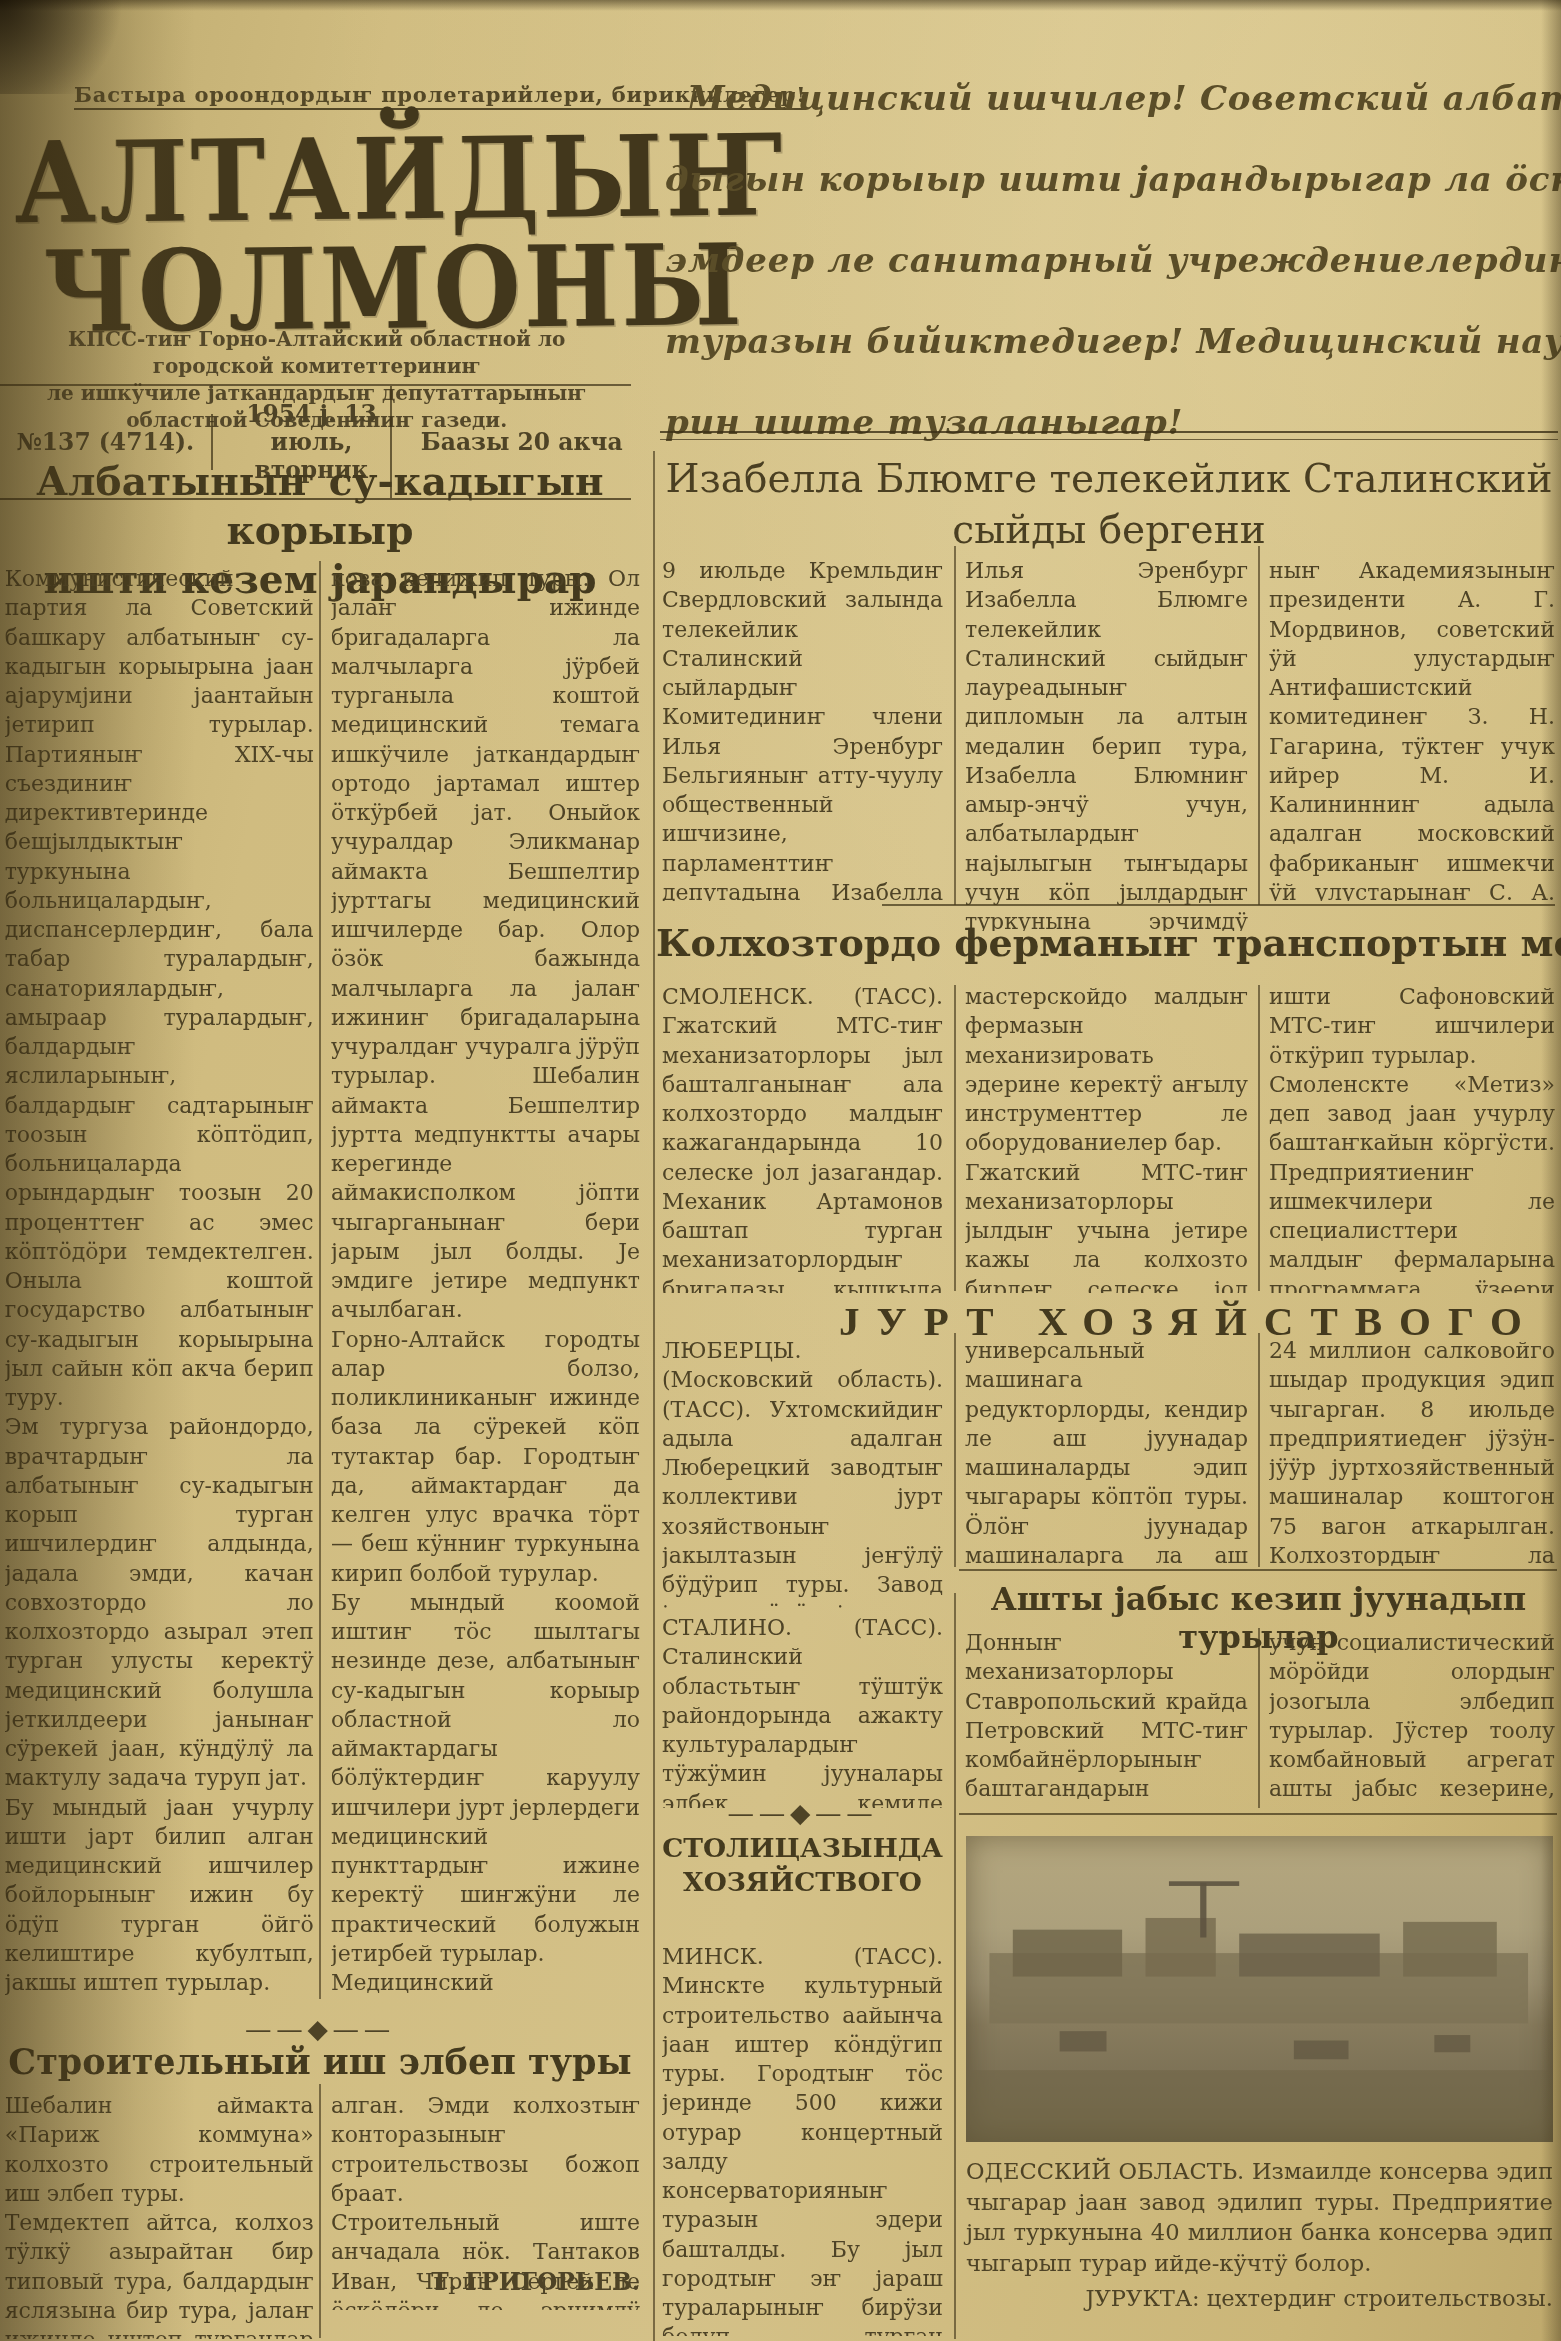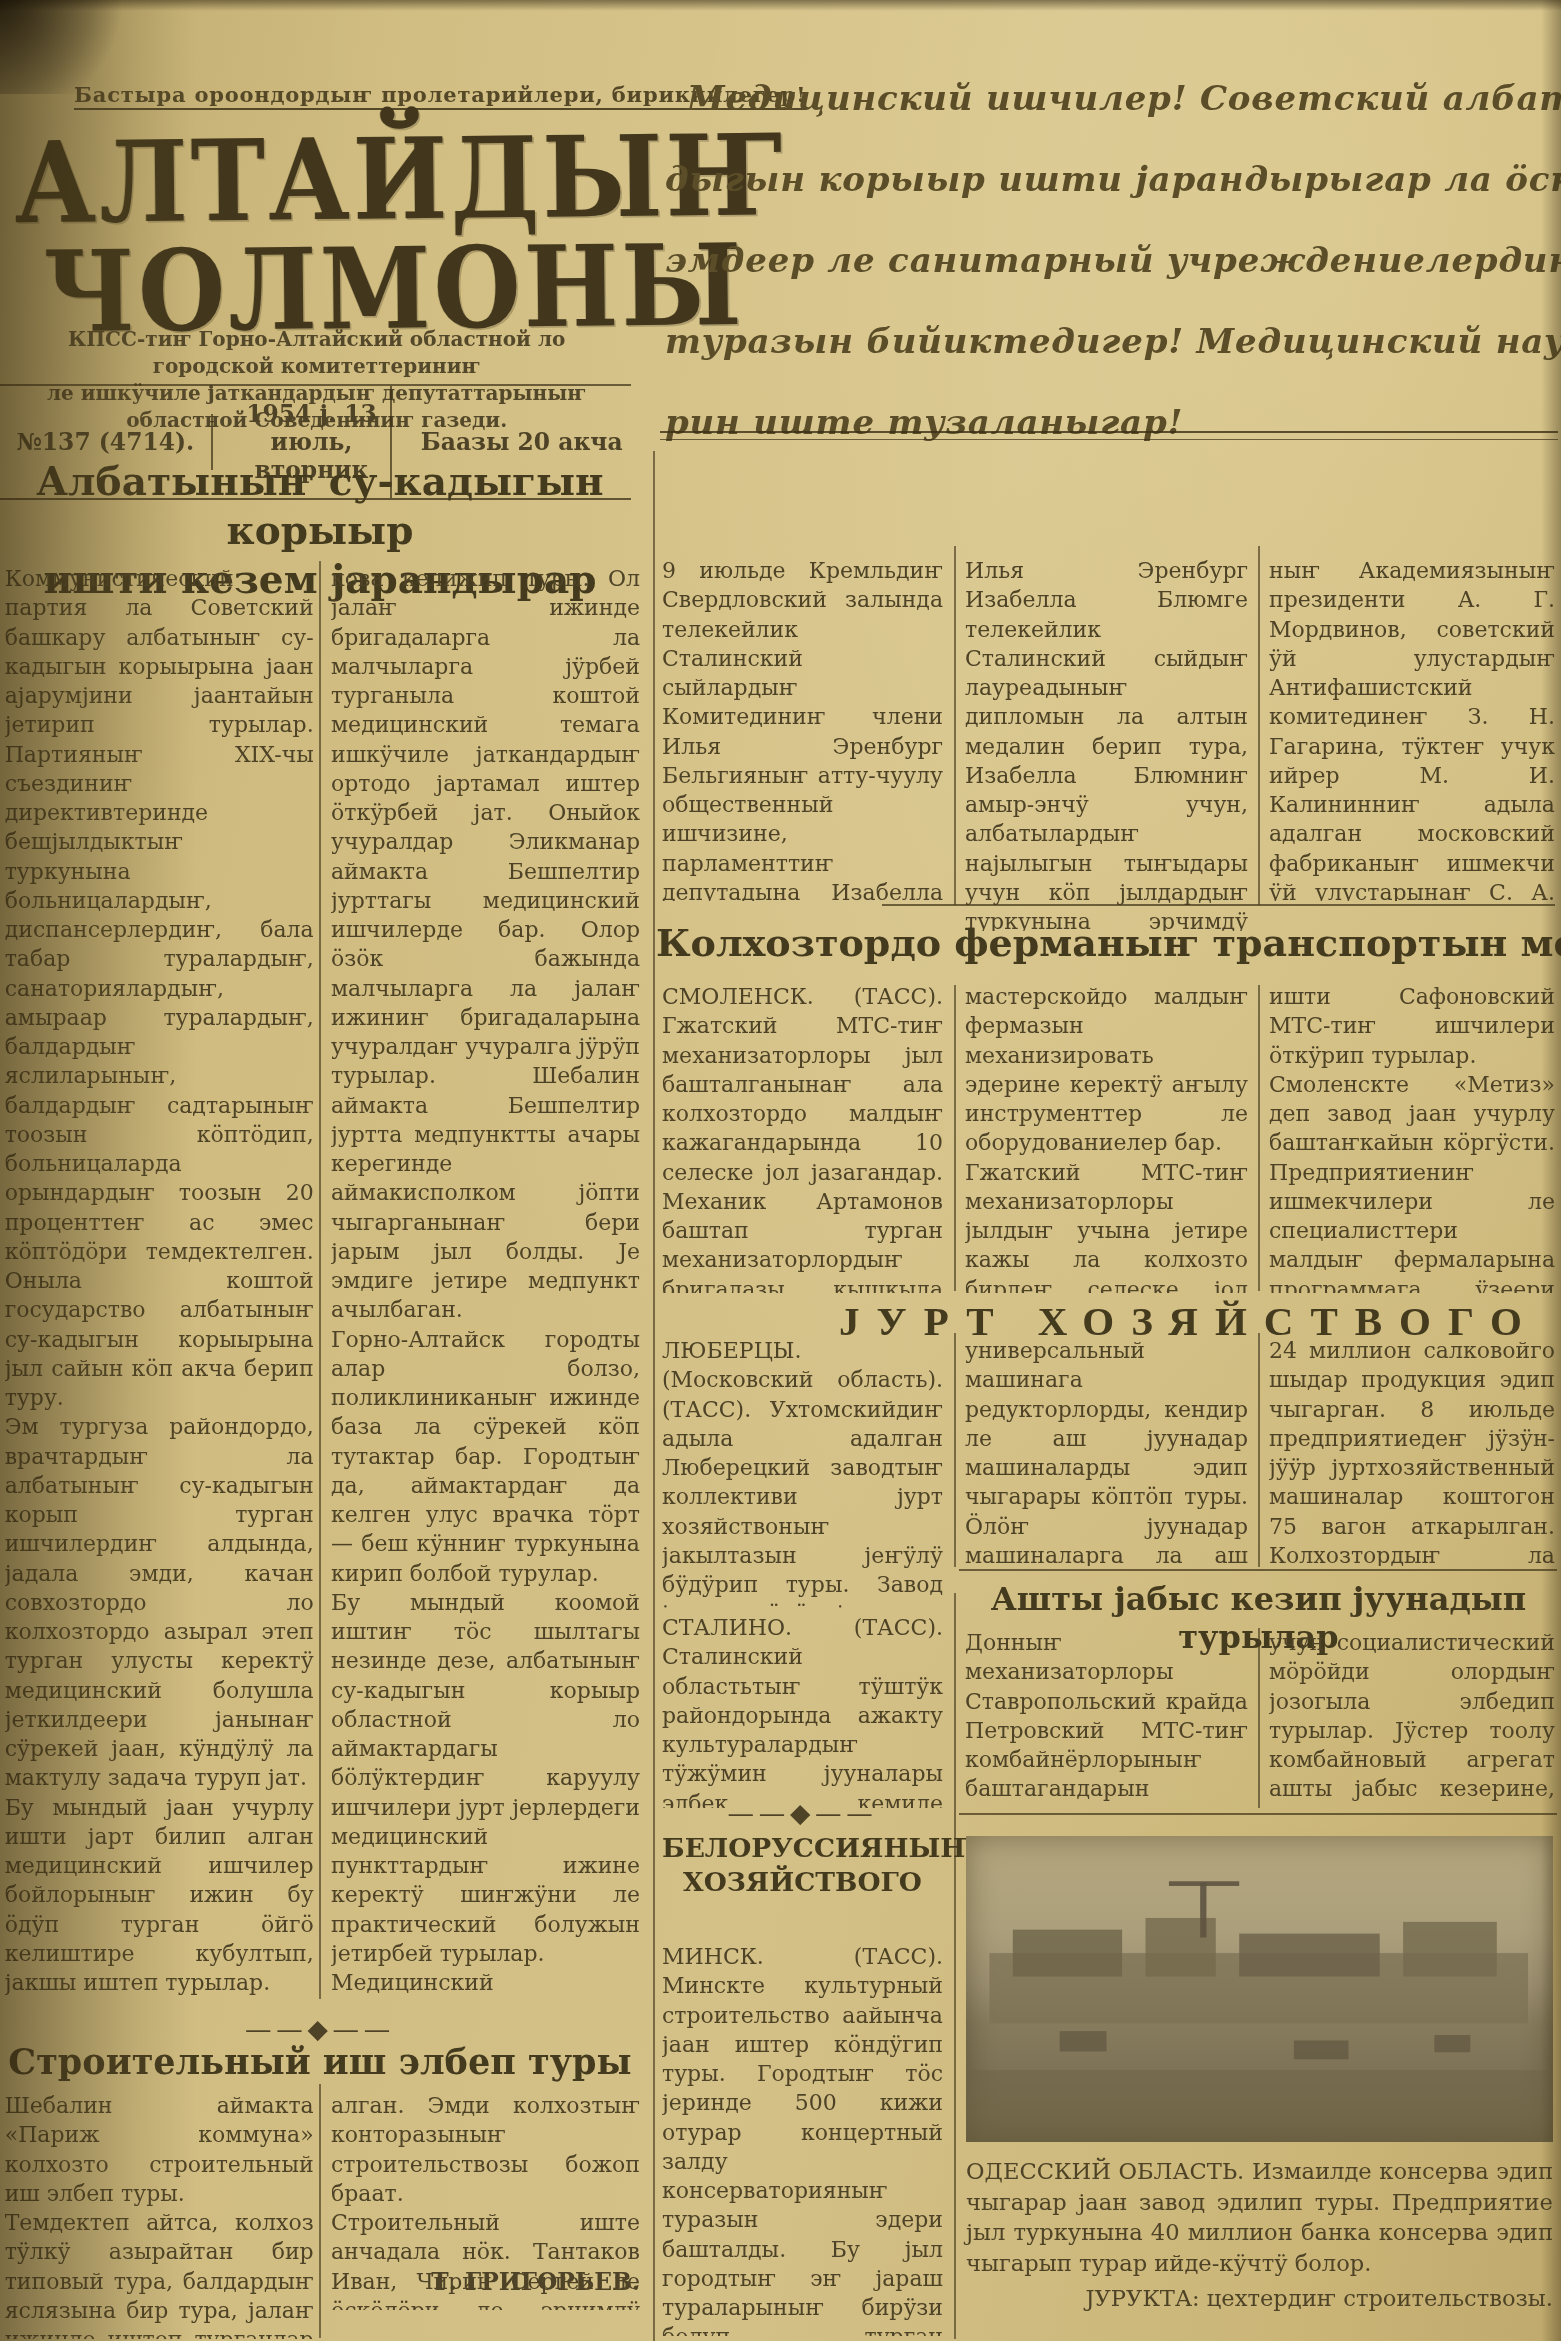--- a/index.html
+++ b/index.html
@@ -103,20 +103,24 @@
 Врачтардыҥ тоозына Қан-Оозы аймакта Моты-Оозы јуртта медишчи нӧк. Янди—</div>
   <div class="abs jtext" style="left:331px;top:564px;width:309px;height:1435px;">кова келижип туры. Ол јалаҥ ижинде бригадаларга ла малчыларга јӱрбей турганыла коштой медицинский темага ишкӱчиле јаткандардыҥ ортодо јартамал иштер ӧткӱрбей јат. Оныйок учуралдар Эликманар аймакта Бешпелтир јурттагы медицинский ишчилерде бар. Олор ӧзӧк бажында малчыларга ла јалаҥ ижиниҥ бригадаларына учуралдаҥ учуралга јӱрӱп турылар. Шебалин аймакта Бешпелтир јуртта медпунктты ачары керегинде аймакисполком јӧпти чыгарганынаҥ бери јарым јыл болды. Је эмдиге јетире медпункт ачылбаган.
 Горно-Алтайск городты алар болзо, поликлиниканыҥ ижинде база ла сӱрекей кӧп тутактар бар. Городтыҥ да, аймактардаҥ да келген улус врачка тӧрт — беш кӱнниҥ туркунына кирип болбой турулар.
 Бу мындый коомой иштиҥ тӧс шылтагы незинде дезе, албатыныҥ су-кадыгын корыыр областной ло аймактардагы бӧлӱктердиҥ каруулу ишчилери јурт јерлердеги медицинский пункттардыҥ ижине керектӱ шиҥжӱни ле практический болужын јетирбей турылар.
 Медицинский ишчилердиҥ алдында турган задача — бар болуп турган тутактарды бу кыска ӧйдиҥ туркунына јоголторы болуп јат. Эмди, качан азырал ижи текши башталганда, медицинский кажы ла ишчи бойыныҥ ижин бу ӧйгӧ келиштире тӧзӧп, јалаҥ ижинде иштеп турган бригадада ла малчыларга јӱрӱп, керектӱ болужын јетиргенине коштой ару-чек јадары ла оноҥ до ӧскӧ темалар аайынча јартамал иштерди ӧткӱрер учурлу.
 Јербойындагы партийный, советский, профсоюзный организациялардыҥ каруулу ишчилери јурт јерлерде албатыныҥ су-кадыгын корыыр ишти јарандырарын медицинский ишчилердеҥ кезем некеп, керектӱ болушты јетирер учурлу.</div>
   <div class="vrule" style="left:319px;top:561px;height:1438px;"></div>
 
   <div class="vrule" style="left:653px;top:451px;height:1891px;"></div>
 
+  <div class="abs headline h-blum" style="left:664px;top:454px;width:890px;font-weight:normal;">
+    <div class="b" style="font-weight:normal;">Изабелла Блюмге телекейлик Сталинский</div>
+    <div style="font-weight:normal;">сыйды бергени</div>
+  </div>
   <div class="abs jtext" style="left:662px;top:556px;width:281px;height:345px;">9 июльде Кремльдиҥ Свердловский залында телекейлик Сталинский сыйлардыҥ Комитединиҥ члени Илья Эренбург Бельгияныҥ атту-чуулу общественный ишчизине, парламенттиҥ депутадына Изабелла Блюмге «Албатылар ортодо амыр-энчӱни тыҥыдары учун» телекейлик Сталинский сыйды берди. Сыйды берерине учурлалган јуунда советский культураныҥ ла искусствоныҥ ишчилери, Москваныҥ ишкӱчиле јаткандарыныҥ ла јӱзӱн-башка общественный организациялардыҥ чыгартылу улустары туруштылар.</div>
   <div class="abs jtext" style="left:965px;top:556px;width:283px;height:375px;">Илья Эренбург Изабелла Блюмге телекейлик Сталинский сыйдыҥ лауреадыныҥ дипломын ла алтын медалин берип тура, Изабелла Блюмниҥ амыр-энчӱ учун, албатылардыҥ најылыгын тыҥыдары учун кӧп јылдардыҥ туркунына эрчимдӱ тартыжузын јартап куучындады. Ол оны бийик кайралла бастыра јӱрегинеҥ уткуп, албатылардыҥ јакшынак јадын-јӱрӱми, кижиликтиҥ ырызы учун агару ижигерде јаҥы јеҥӱлерге једип алыгар деп кӱӱнзегенин айтты.
 СССР-диҥ архитектуразы-</div>
   <div class="abs jtext" style="left:1269px;top:556px;width:286px;height:345px;">ныҥ Академиязыныҥ президенти А. Г. Мордвинов, советский ӱй улустардыҥ Антифашистский комитединеҥ З. Н. Гагарина, тӱктеҥ учук ийрер М. И. Калининниҥ адыла адалган московский фабриканыҥ ишмекчи ӱй улустарынаҥ С. А. Котова ла советский культураныҥ ишчилеринеҥ СССР-диҥ албаты артизи М. И. Царев изӱ уткуулду куучындарын айттылар. Изабелла Блюмге телекейлик Сталинский сыйды бергени керегинде јетирӱни советский улустар тереҥ јараткандарыла уткугандар деп, олор темдектедилер.</div>
   <div class="vrule" style="left:954px;top:546px;height:359px;"></div>
   <div class="vrule" style="left:1258px;top:546px;height:359px;"></div>
 
   <div class="hrule" style="left:882px;top:904px;width:673px;"></div>
   <div class="abs headline h-farm" style="left:656px;top:920px;width:906px;">Колхозтордо ферманыҥ транспортын механизировать эткени</div>
   <div class="abs jtext" style="left:662px;top:982px;width:281px;height:311px;">СМОЛЕНСК. (ТАСС). Гжатский МТС-тиҥ механизаторлоры јыл башталганынаҥ ала колхозтордо малдыҥ кажагандарында 10 селеске јол јазагандар. Механик Артамонов баштап турган механизаторлордыҥ бригадазы кышкыда кӧп строительный материалдар белетеп алып, ишти элбеткен. МТС автомашинала кӧчӱрип јӱрер мастерской алган, ол</div>
@@ -132,21 +136,21 @@
   <div class="abs jtext" style="left:662px;top:1336px;width:281px;height:272px;">ЛЮБЕРЦЫ. (Московский область). (ТАСС). Ухтомскийдиҥ адыла адалган Люберецкий заводтыҥ коллективи јурт хозяйствоныҥ јакылтазын јеҥӱлӱ бӱдӱрип туры. Завод јаҥысла ӧлӧҥ јуунадып иштеер машиналарды 5 јӱзӱн бӱдӱмдӱ эдип чыгарып туры.
 Кӱдели јулар машиналарды, тракторло ӧлӧҥ обоолойтон</div>
   <div class="abs jtext" style="left:965px;top:1336px;width:283px;height:230px;">универсальный машинага редукторлорды, кендир ле аш јуунадар машиналарды эдип чыгарары кӧптӧп туры. Ӧлӧҥ јуунадар машиналарга ла аш јуунадар комбайндарга артык частьтарды эдер ле оны аткарар јарым јылдыҥ планы ӧйинеҥ озо бӱткен. Завод ай­дыҥ јакылтазына ӱзеери</div>
   <div class="abs jtext" style="left:1269px;top:1336px;width:286px;height:230px;">24 миллион салковойго шыдар продукция эдип чыгарган. 8 июльде предприятиедеҥ јӱзӱн-јӱӱр јуртхозяйственный машиналар коштогон 75 вагон аткарылган. Колхозтордыҥ ла совхозтордыҥ јалаҥдарына ӧлӧҥ, кӱдели ле кендир јуунадар јӱстер тоолу машиналар аткарылган.</div>
   <div class="vrule" style="left:954px;top:1333px;height:234px;"></div>
   <div class="vrule" style="left:1258px;top:1333px;height:234px;"></div>
 
   <div class="abs jtext" style="left:662px;top:1613px;width:281px;height:195px;">СТАЛИНО. (ТАСС). Сталинский областьтыҥ тӱштӱк райондорында ажакту культуралардыҥ тӱжӱмин јууналары элбек кемиле башталды. 6 июльде «Заготзерноныҥ» Карань, Роя, Амвросиевка ла ӧскӧ дӧ станциялардагы бӧлӱктери колхозтордоҥ јӱстер пуд аш алдылар.</div>
   <div class="abs divider" style="left:662px;top:1797px;width:281px;">——◆——</div>
   <div class="abs headline h-minsk" style="left:662px;top:1831px;width:281px;">
-    <div>БЕЛОРУССИЯНЫҤ</div>
+    <div>СТОЛИЦАЗЫНДА</div>
     <div>ХОЗЯЙСТВОГО</div>
   </div>
   <div class="abs jtext" style="left:662px;top:1942px;width:281px;height:394px;">МИНСК. (ТАСС). Минскте культурный строительство аайынча јаан иштер кӧндӱгип туры. Городтыҥ тӧс јеринде 500 кижи отурар концертный залду консерваторияныҥ туразын эдери башталды. Бу јыл городтыҥ эҥ јараш тураларыныҥ бирӱзи болуп турган художественный музейдиҥ туразы бӱдӱп јат.
 Полиграфический комбинат јаҥы стройка болуп туры. Комбинат 1955 јылда ижин баштаар.</div>
   <div class="vrule" style="left:954px;top:1593px;height:746px;"></div>
 
   <div class="hrule" style="left:959px;top:1569px;width:598px;"></div>
   <div class="abs headline h-harvest" style="left:960px;top:1580px;width:597px;">Ашты јабыс кезип јуунадып турылар</div>
   <div class="abs jtext" style="left:965px;top:1628px;width:283px;height:178px;">Донныҥ механизаторлоры Ставропольский крайда Петровский МТС-тиҥ комбайнёрлорыныҥ баштагандарын јараттылар. Аш јууналарында кӱндӱк јакылтаны ажыра бӱдӱрери, кажы ла комбайновый агрегат кӧп аш согуп алары, бастыра саламды јуунадып алары</div>
   <div class="abs jtext" style="left:1269px;top:1628px;width:286px;height:178px;">учун социалистический мӧрӧйди олордыҥ јозогыла элбедип турылар. Јӱстер тоолу комбайновый агрегат ашты јабыс кезерине, ашты ӱчӱнчи катап арулаарына керектӱ јепселдерле, коозоны јылыйтпазына керектӱ ле салам булгулдаар јазалдарла јепселген.</div>

